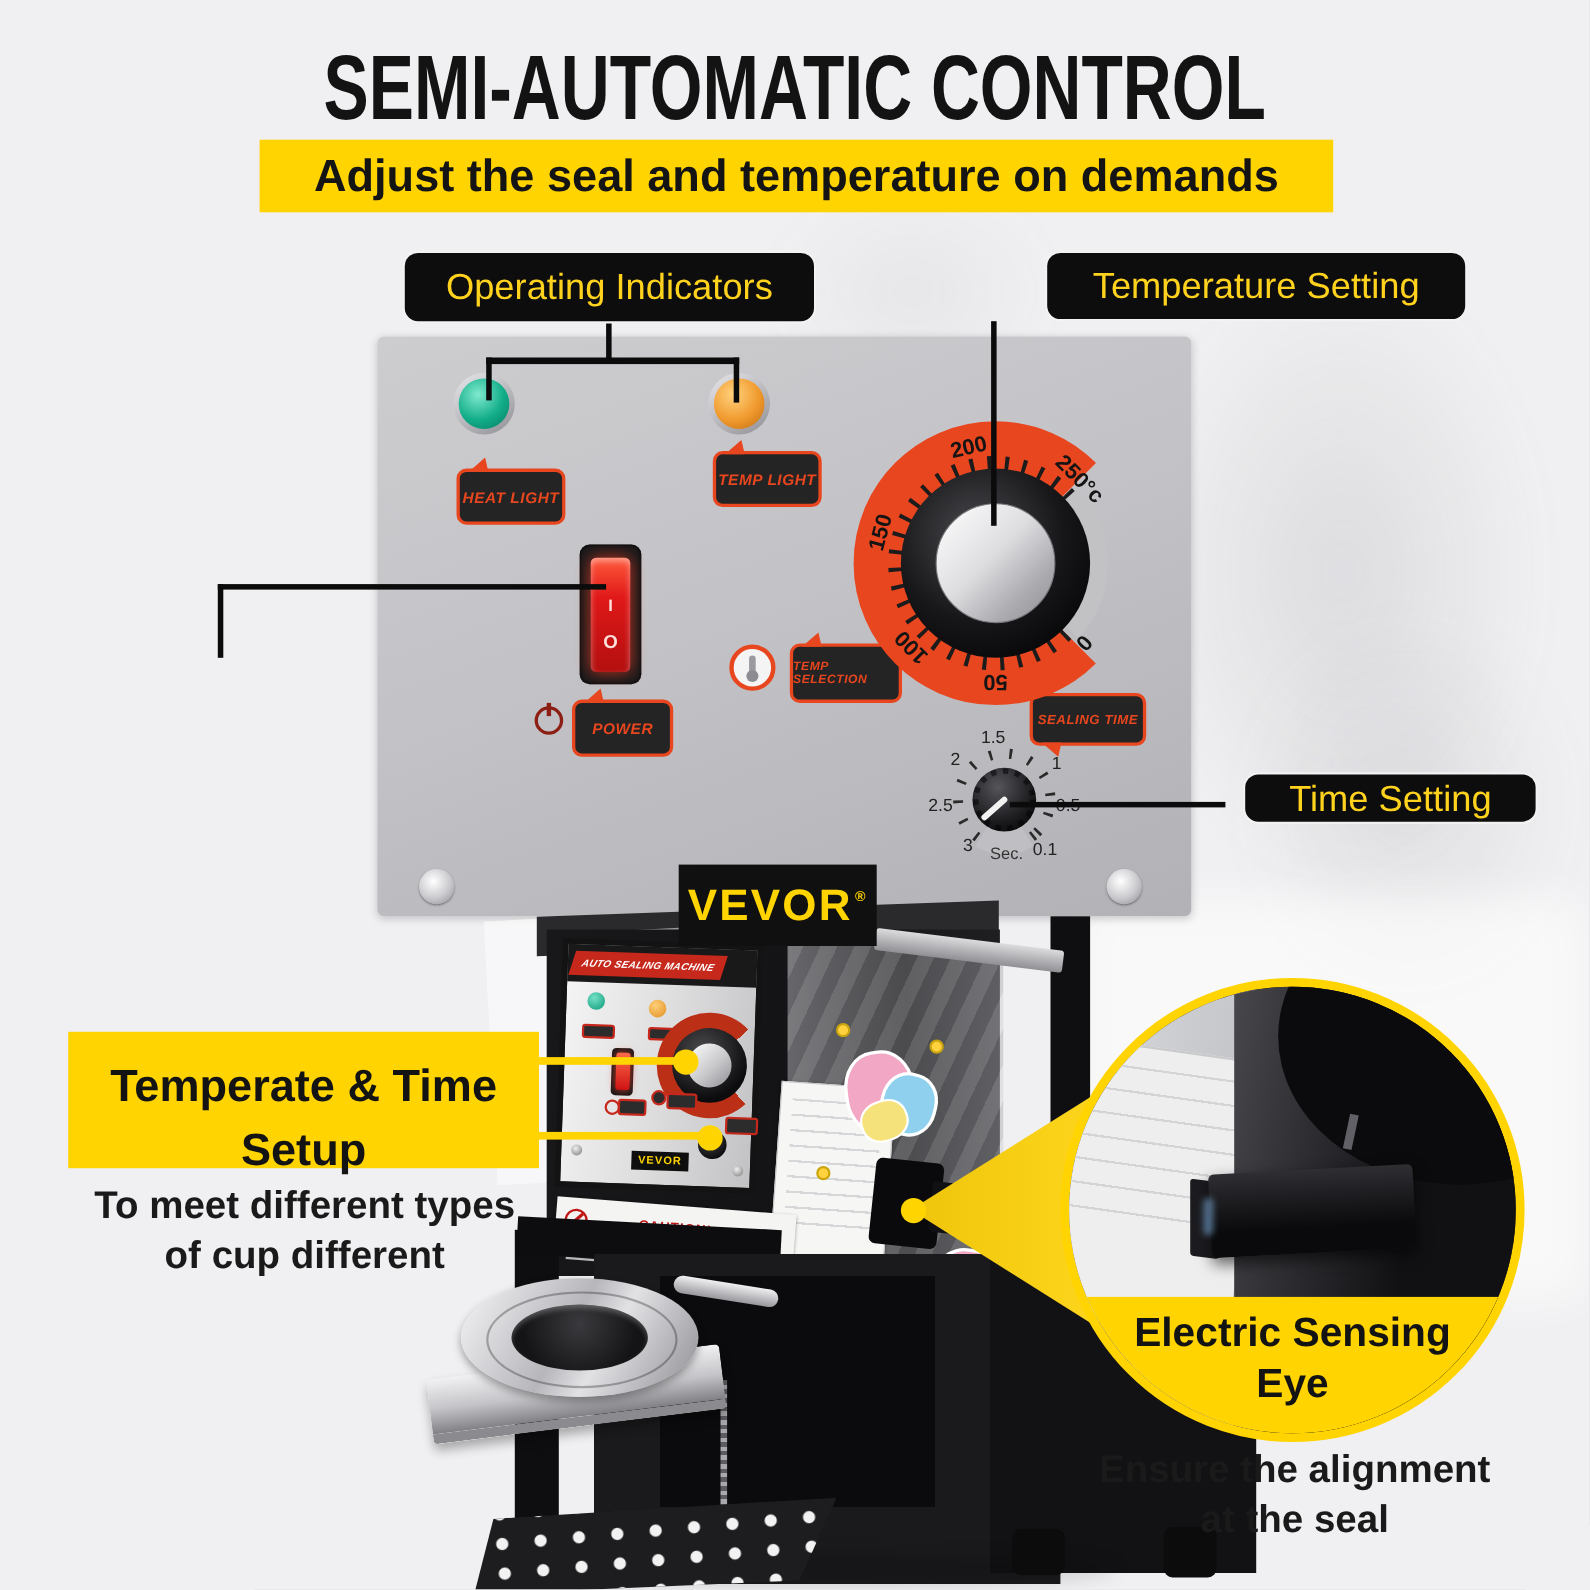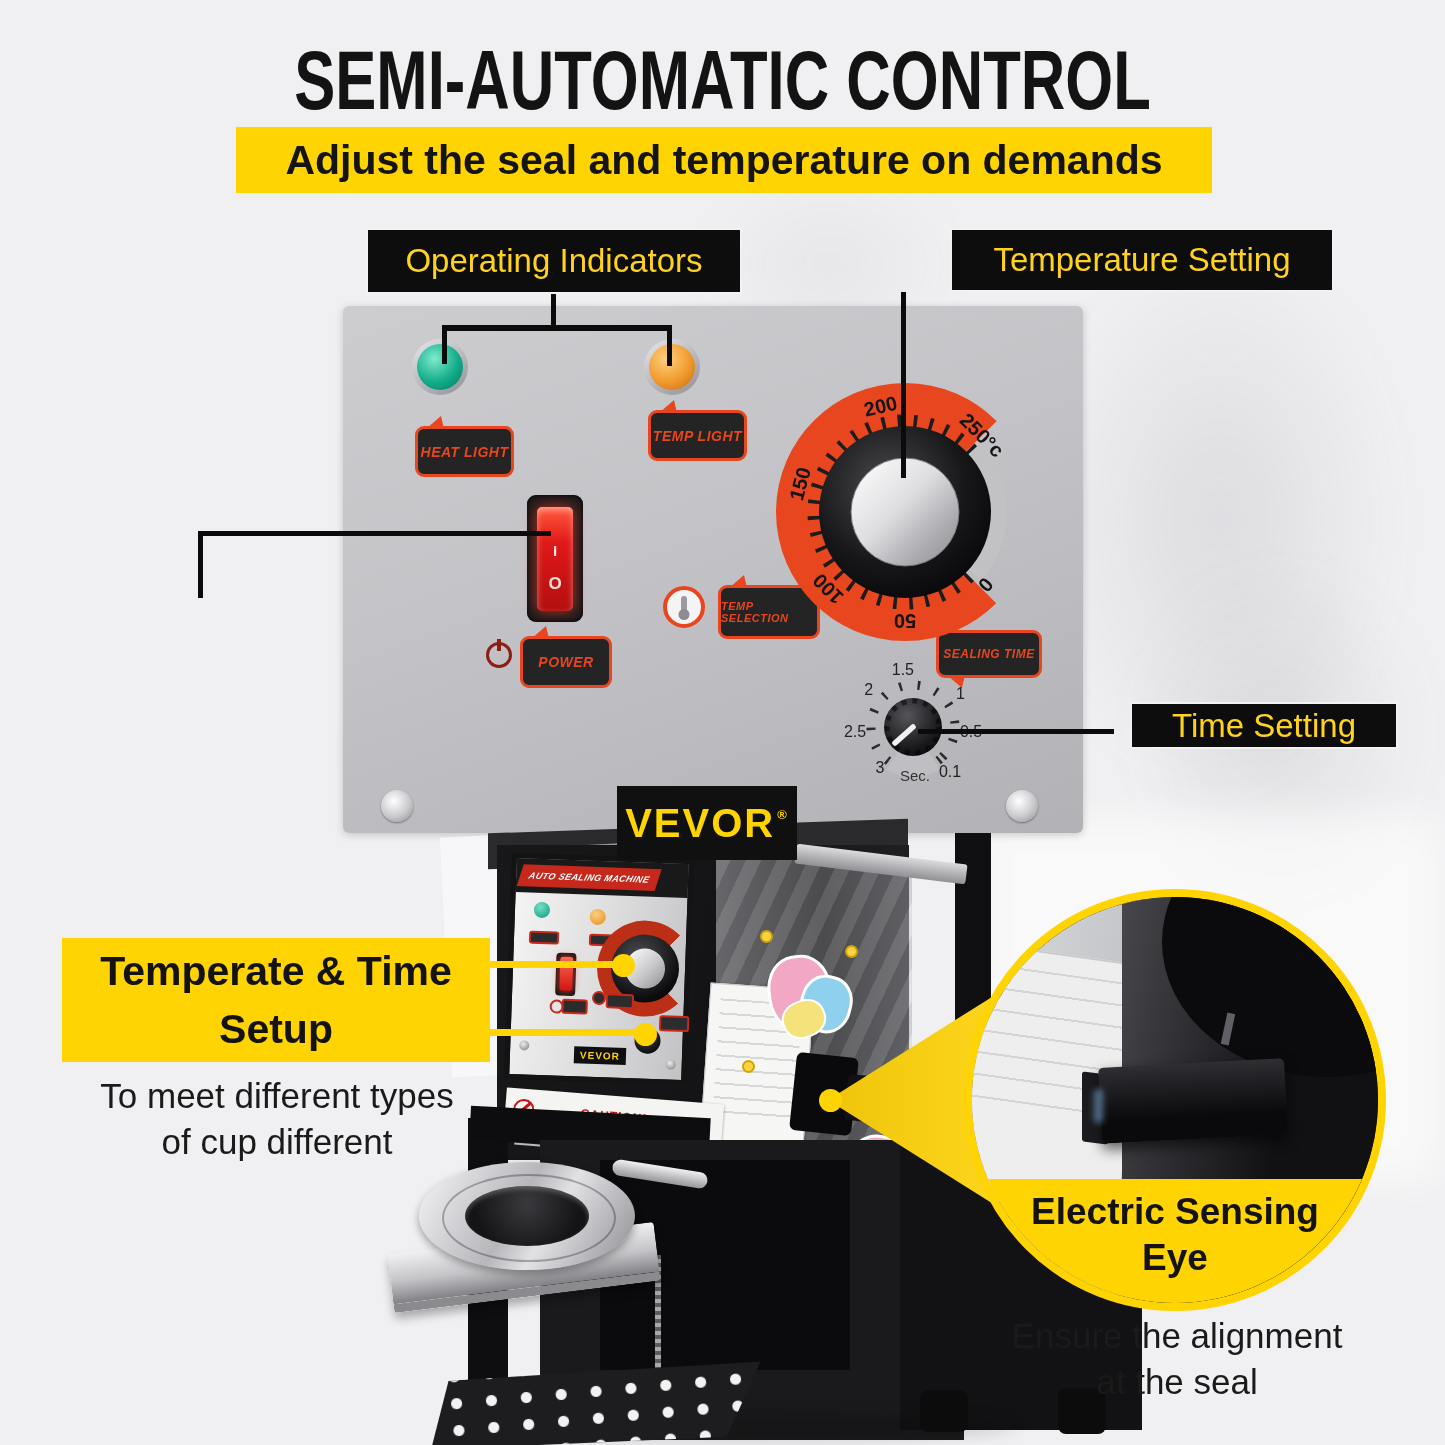--- a/index.html
+++ b/index.html
@@ -11,21 +11,21 @@
   .g1{left:1040px;top:240px;width:360px;height:560px;background:radial-gradient(closest-side,rgba(120,122,132,.16),rgba(120,122,132,0));}
   .g2{left:1130px;top:560px;width:300px;height:340px;background:radial-gradient(closest-side,rgba(110,112,120,.12),rgba(110,112,120,0));}
   .g3{left:700px;top:170px;width:260px;height:190px;background:radial-gradient(closest-side,rgba(120,122,132,.08),rgba(120,122,132,0));}
   .brightzone{left:975px;top:815px;width:470px;height:370px;background:rgba(255,255,255,.6);border-radius:30px;filter:blur(18px);}
 
   
   .title{left:0;right:0;top:36px;text-align:center;font-size:77px;font-weight:900;color:#131313;letter-spacing:0px;transform:scaleX(.8) scaleY(1.08);white-space:nowrap;}
   .banner{left:236px;top:127px;width:976px;height:66px;background:#ffd400;color:#141414;font-size:41px;font-weight:bold;display:flex;align-items:center;justify-content:center;}
 
   
-  .lbl{position:absolute;background:#0d0d0d;color:#ffd21e;font-size:33px;display:flex;align-items:center;justify-content:center;box-shadow:0 0 0 2px #f2f2f2;}
+  .lbl{position:absolute;background:#0d0d0d;color:#ffd21e;font-size:33px;display:flex;align-items:center;justify-content:center;box-shadow:0 0 0 2px #f2f2f2;border-radius:12px;}
 
   
   .bline{position:absolute;background:#0b0b0b;}
 
   
   .panel{left:343px;top:306px;width:740px;height:527px;background:linear-gradient(160deg,#cdcdd0 0%,#c3c3c7 45%,#b2b2b6 100%);border-radius:6px;box-shadow:0 2px 8px rgba(0,0,0,.18);}
   .light{position:absolute;border-radius:50%;}
   .light .rim{position:absolute;inset:0;border-radius:50%;background:linear-gradient(145deg,#e9e9ec,#8e8e94);}
   .light .lens{position:absolute;inset:5px;border-radius:50%;}
   .lens.green{background:radial-gradient(circle at 38% 32%,#7fe9cd,#12ad89 55%,#067a60);}
@@ -82,26 +82,26 @@
 
   .tray{left:390px;top:1238px;width:268px;height:50px;background:linear-gradient(180deg,#f1f1f3,#c4c4c8 55%,#808085);border-bottom:9px solid #8a8a8f;transform:rotate(-7deg);border-radius:4px;box-shadow:0 6px 10px rgba(0,0,0,.3);}
   .ring-outer{left:419px;top:1162px;width:216px;height:108px;border-radius:50%;background:linear-gradient(120deg,#f6f6f8,#b6b6bb 45%,#e2e2e5 60%,#8c8c92);box-shadow:0 4px 8px rgba(0,0,0,.35);}
   .ring-mid{left:442px;top:1174px;width:170px;height:84px;border-radius:50%;border:2px solid rgba(0,0,0,.28);}
   .ring-hole{left:465px;top:1186px;width:124px;height:60px;border-radius:50%;background:radial-gradient(circle at 50% 30%,#3a3a3e,#141416 70%);box-shadow:inset 0 3px 5px rgba(255,255,255,.25);}
   .pedal{left:428px;top:1368px;width:336px;height:80px;background:#1d1d1f;transform:rotate(-5deg);clip-path:polygon(7% 0,100% 10%,88% 100%,0 84%);background-image:radial-gradient(circle,#f2f2f2 0 5px,transparent 6px);background-size:35px 27px;background-position:12px 10px;}
   .foot{position:absolute;background:#0c0c0d;border-radius:8px;}
   .shadow{left:455px;top:1414px;width:560px;height:26px;background:rgba(0,0,0,.16);border-radius:50%;filter:blur(8px);}
 
   
-  .ybox{left:62px;top:938px;width:428px;height:124px;background:#ffd400;color:#131313;font-size:41px;font-weight:bold;text-align:center;line-height:58px;padding-top:4px;box-sizing:border-box;}
+  .ybox{left:62px;top:938px;width:428px;height:124px;background:#ffd400;color:#131313;font-size:41px;font-weight:bold;text-align:center;line-height:58px;padding-top:20px;box-sizing:border-box;}
   .yline{position:absolute;height:7px;background:#ffd400;}
   .ydot{position:absolute;width:23px;height:23px;border-radius:50%;background:#ffd400;}
   .beam{left:828px;top:950px;width:188px;height:275px;background:linear-gradient(90deg,#eec50a,#ffd71e);clip-path:polygon(0 54.5%,100% 11.6%,100% 97.5%);}
 
-  .caption{position:absolute;color:#1a1a1a;font-size:35px;text-align:center;white-space:nowrap;transform:translateX(-50%);}
+  .caption{position:absolute;color:#1a1a1a;font-size:35px;text-align:center;white-space:nowrap;transform:translateX(-50%);font-weight:bold;}
 
   
   .circle{left:964px;top:889px;width:422px;height:422px;border-radius:50%;border:8px solid #ffd400;box-sizing:border-box;overflow:hidden;background:#1b1b1e;}
   .c-left{position:absolute;left:0;top:0;width:170px;height:100%;background:linear-gradient(105deg,#dadbdd,#b7b8bc);}
   .c-paper{position:absolute;left:-25px;top:55px;width:185px;height:250px;background:#eeeeef;border:2px solid #c9cacc;transform:rotate(8deg);}
   .c-paper:before{content:"";position:absolute;left:14px;top:18px;right:14px;height:150px;background:repeating-linear-gradient(180deg,#d3d4d6 0 2px,transparent 2px 22px);}
   .c-dark{position:absolute;left:150px;top:0;right:0;height:100%;background:linear-gradient(100deg,#47474c,#111114 60%);}
   .c-mass{position:absolute;left:190px;top:-90px;width:330px;height:270px;background:#0b0b0d;border-radius:50%;}
   .c-sensor{position:absolute;left:128px;top:166px;width:186px;height:76px;background:linear-gradient(180deg,#2e2e33,#0a0a0c 70%);transform:rotate(-3deg);border-radius:5px;box-shadow:0 6px 14px rgba(0,0,0,.6);}
   .c-sface{position:absolute;left:110px;top:176px;width:26px;height:70px;background:#1c1c20;transform:skewY(7deg);border-radius:3px;}

